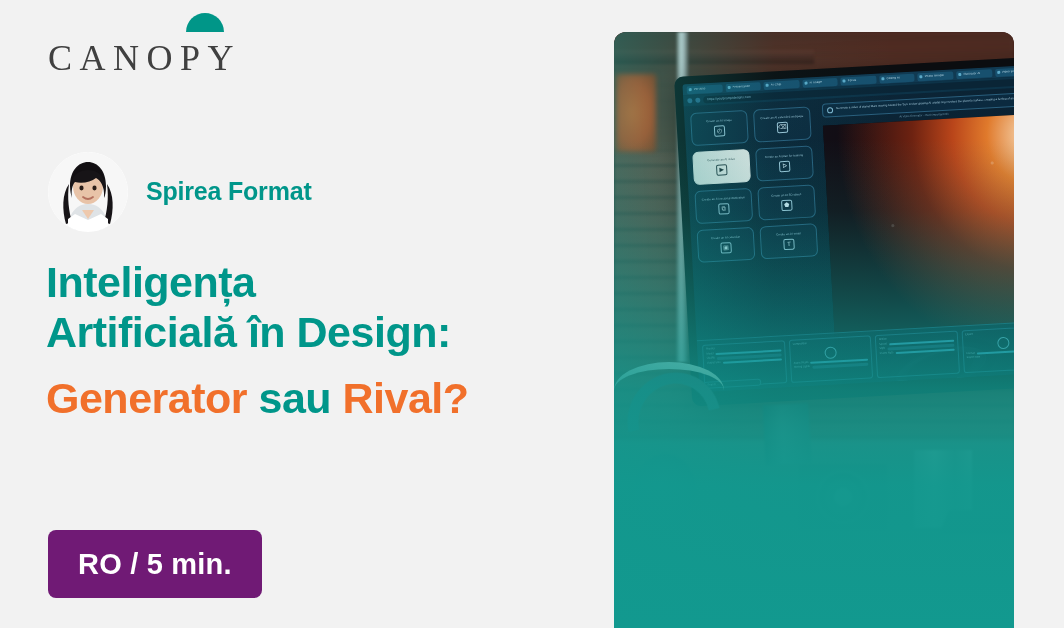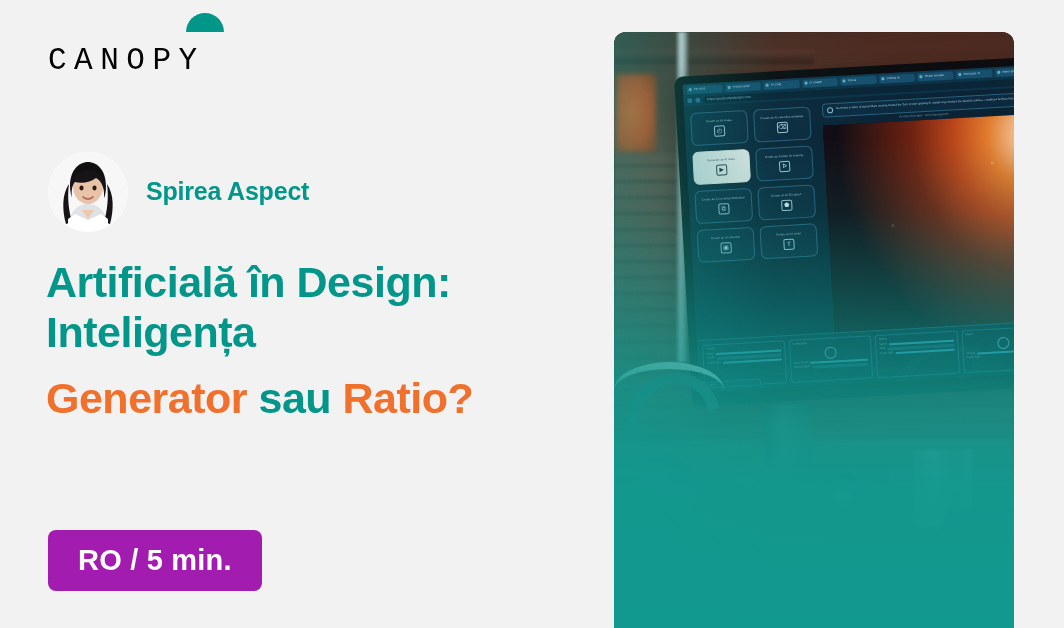--- a/index.html
+++ b/index.html
@@ -12,22 +12,22 @@
 
   
   .left-col {
     position:absolute; left:0; top:0; width:614px; height:628px;
     padding:0; background:#F2F2F2;
   }
 
   
   .logo { position:absolute; left:48px; top:30px; height:46px; display:flex; align-items:flex-end; }
   .logo-word {
-    font-size:31px; font-weight:400; letter-spacing:7.5px;
-    color:#000000; line-height:1; font-family:Liberation Mono, monospace;
+    font-size:36px; font-weight:400; letter-spacing:7.5px;
+    color:#404040; line-height:1; font-family:Liberation Serif, serif;
     position:relative;
   }
   .logo-dome {
     position:absolute; left:138px; top:-17px;
     width:38px; height:19px;
     background:#009688;
     border-radius:19px 19px 0 0;
   }
 
   
@@ -58,23 +58,23 @@
   .subhead {
     position:absolute; left:46px; top:374px; width:540px;
     font-size:43px; font-weight:bold; line-height:1.16; letter-spacing:-0.5px;
   }
   .subhead .orange { color:#F1702B; }
   .subhead .teal { color:#00968A; }
 
   
   .badge {
     position:absolute; left:48px; top:530px;
-    background:#a21caf; color:#ffffff;
+    background:#701a75; color:#ffffff;
     border:none; border-radius:8px;
-    padding:0 30px; height:61px;
+    padding:0 30px; height:68px;
     display:flex; align-items:center; justify-content:center;
     font-size:29px; font-weight:bold; letter-spacing:0.2px;
     font-family:"Liberation Sans", sans-serif;
     cursor:pointer;
   }
 
   
   .photo-panel {
     position:absolute; left:614px; top:32px;
     width:400px; height:596px;
@@ -337,33 +337,33 @@
           <path d="M59 32c2 14 0 28-3 38l6 2c4-14 4-30-3-40z" fill="#171417"></path>
           <ellipse cx="33.5" cy="36" rx="2.1" ry="2.4" fill="#2a1d18"></ellipse>
           <ellipse cx="46.5" cy="36" rx="2.1" ry="2.4" fill="#2a1d18"></ellipse>
           <path d="M35 45q5 4 10 0" stroke="#b4705e" stroke-width="1.8" fill="none" stroke-linecap="round"></path>
           <path d="M27 62l13 6 13-6 7 5v13H20V67z" fill="#ffffff"></path>
           <path d="M34 58h12l-6 9z" fill="#eec9ad"></path>
         </g>
       </svg>
     </div>
     <div class="author-text">
-      <div class="author-name">Spirea Aspect</div>
+      <div class="author-name">Spirea Format</div>
     </div>
   </div>
 
   <h1 class="headline">
+    <span class="teal">Inteligența</span>
     <span class="teal line2">Artificială în Design:</span>
-    <span class="teal">Inteligența</span>
   </h1>
 
   <h2 class="subhead">
     <span class="orange">Generator</span>
     <span class="teal">sau</span>
-    <span class="orange">Ratio?</span>
+    <span class="orange">Rival?</span>
   </h2>
 
   <button class="badge">RO / 5 min.</button>
 </div>
 
 <div class="photo-panel">
   <div class="photo-inner">
 
     <div class="brick"></div>
     <div class="brick-dark"></div>

